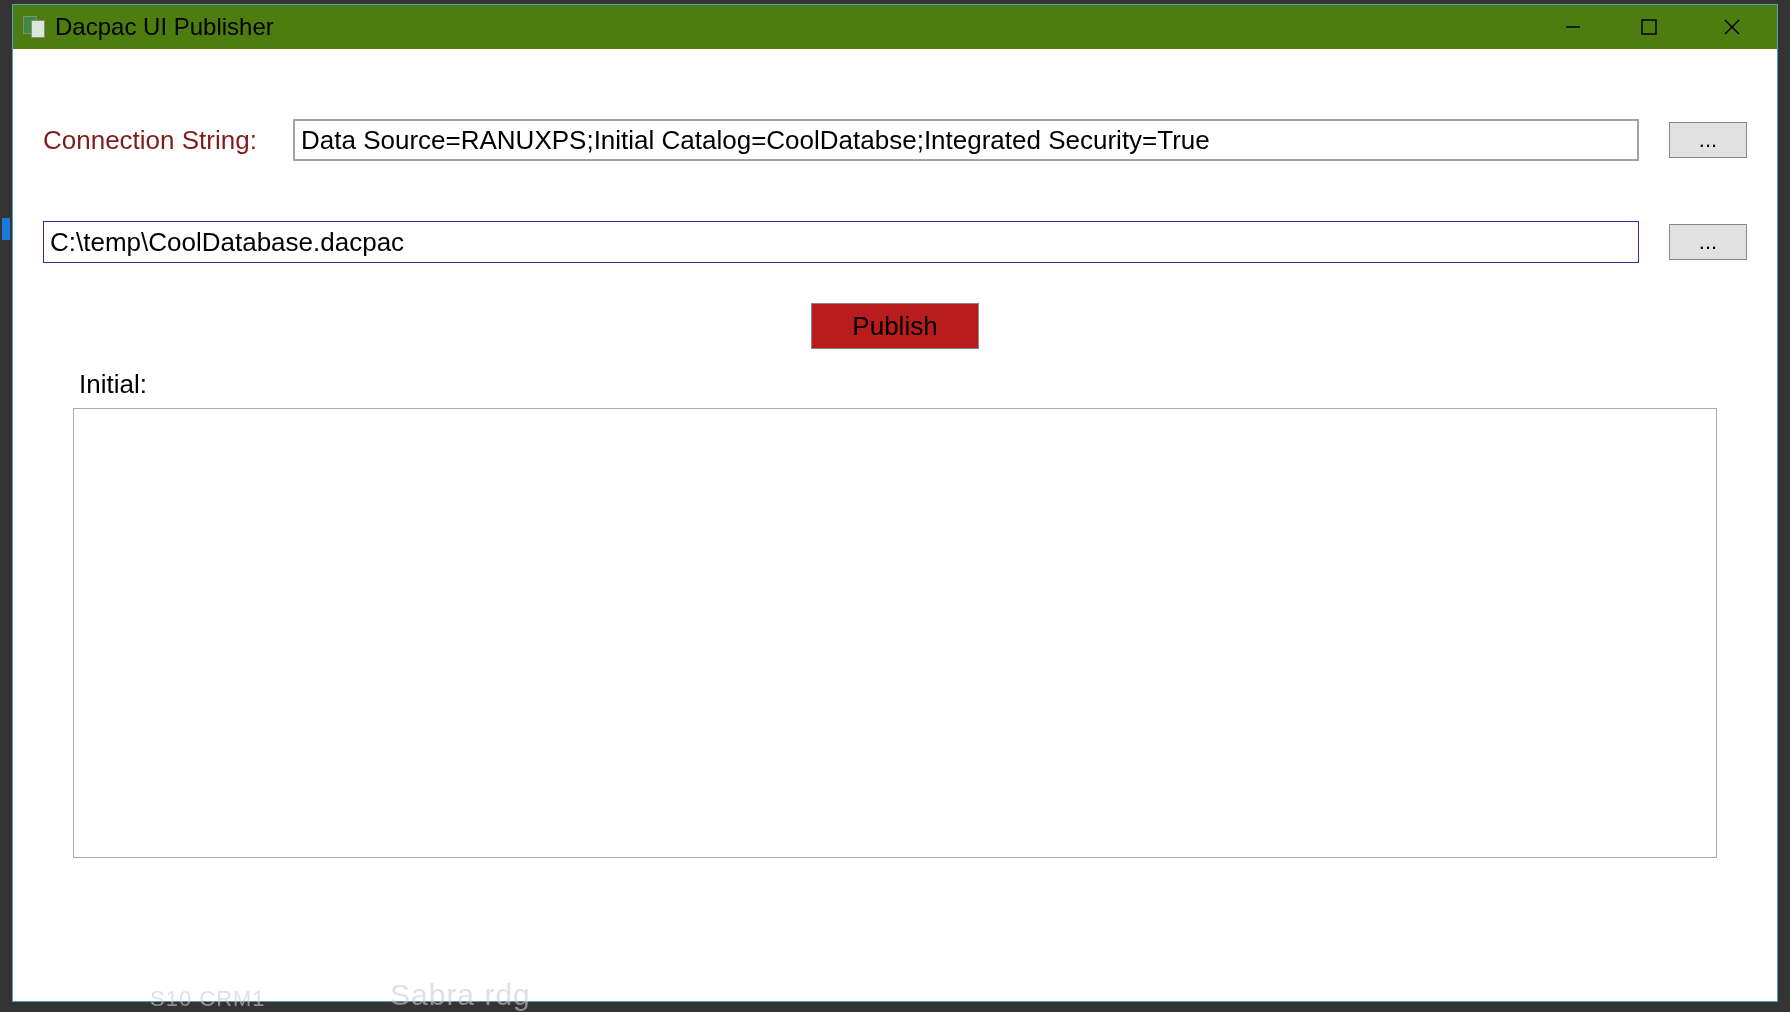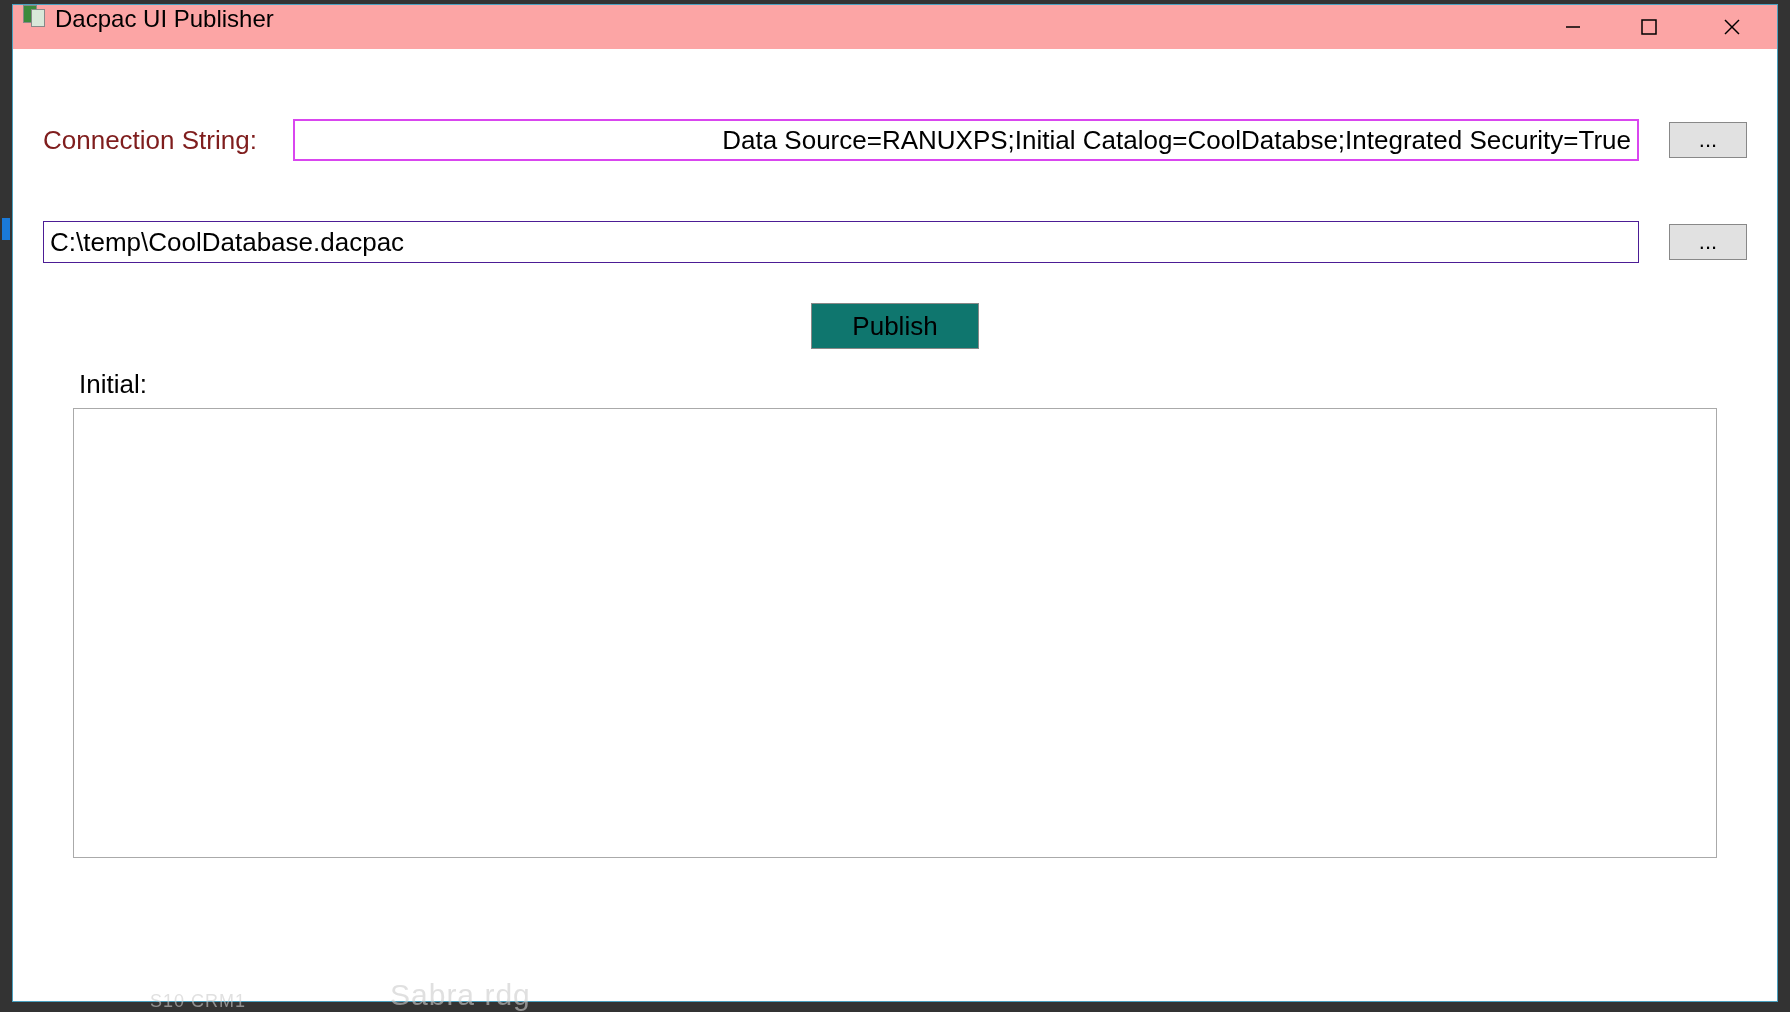--- a/index.html
+++ b/index.html
@@ -20,22 +20,23 @@
       top: 4px;
       left: 12px;
       width: 1766px;
       height: 998px;
       background: #fff;
       border: 1px solid #4aa0bf;
     }
     .titlebar {
       height: 44px;
       display: flex;
+      align-items: center;
       padding-left: 10px;
-      background: #fca5a5;
+      background: #4d7c0f;
       border-bottom: 1px solid transparent;
     }
     .app-icon {
       width: 22px;
       height: 22px;
       margin-right: 10px;
       position: relative;
       display: inline-block;
     }
     .app-icon .sq1 {
@@ -96,22 +97,21 @@
     .text-input {
       flex: 1;
       height: 42px;
       font-size: 26px;
       padding: 2px 6px;
       border: 1px solid #4c1d95;
       font-family: inherit;
       outline: none;
     }
     .text-input.focused {
-      border: 2px solid #d946ef;
-      text-align: right;
+      border: 2px solid #a3a3a3;
     }
     .browse-btn {
       width: 78px;
       height: 36px;
       margin-left: 30px;
       background: #e1e1e1;
       border: 1px solid #888;
       font-size: 22px;
       display: flex;
       align-items: center;
@@ -121,21 +121,21 @@
     }
     .publish-row {
       display: flex;
       justify-content: center;
       margin-top: -20px;
       margin-bottom: 20px;
     }
     .publish-btn {
       width: 168px;
       height: 46px;
-      background: #0f766e;
+      background: #b91c1c;
       border: 1px solid #888;
       font-size: 26px;
       display: flex;
       align-items: center;
       justify-content: center;
       cursor: default;
       color: #000;
     }
     .result-label {
       font-size: 26px;
@@ -149,21 +149,21 @@
       background: #fff;
       font-size: 20px;
       padding: 6px;
       overflow: auto;
     }
     .taskbar-hint {
       position: absolute;
       bottom: 0;
       left: 150px;
       color: #ccc;
-      font-size: 18px;
+      font-size: 22px;
       letter-spacing: 1px;
       opacity: 0.6;
     }
     .taskbar-hint2 {
       position: absolute;
       bottom: 0;
       left: 390px;
       color: #ccc;
       font-size: 30px;
       letter-spacing: 1px;

